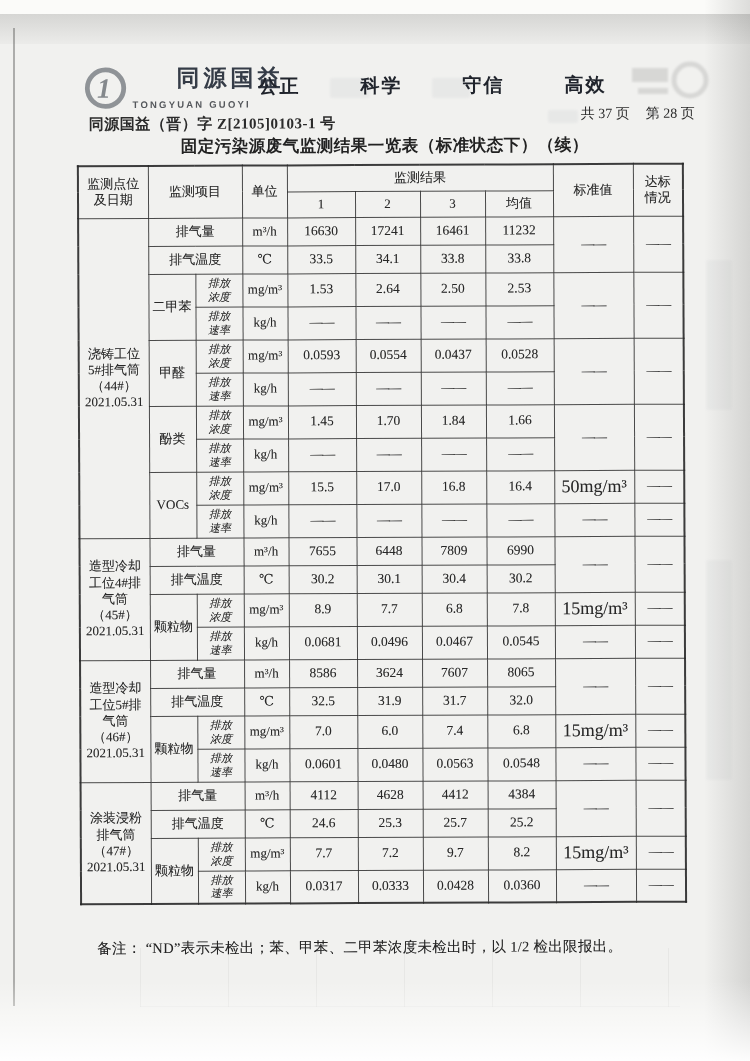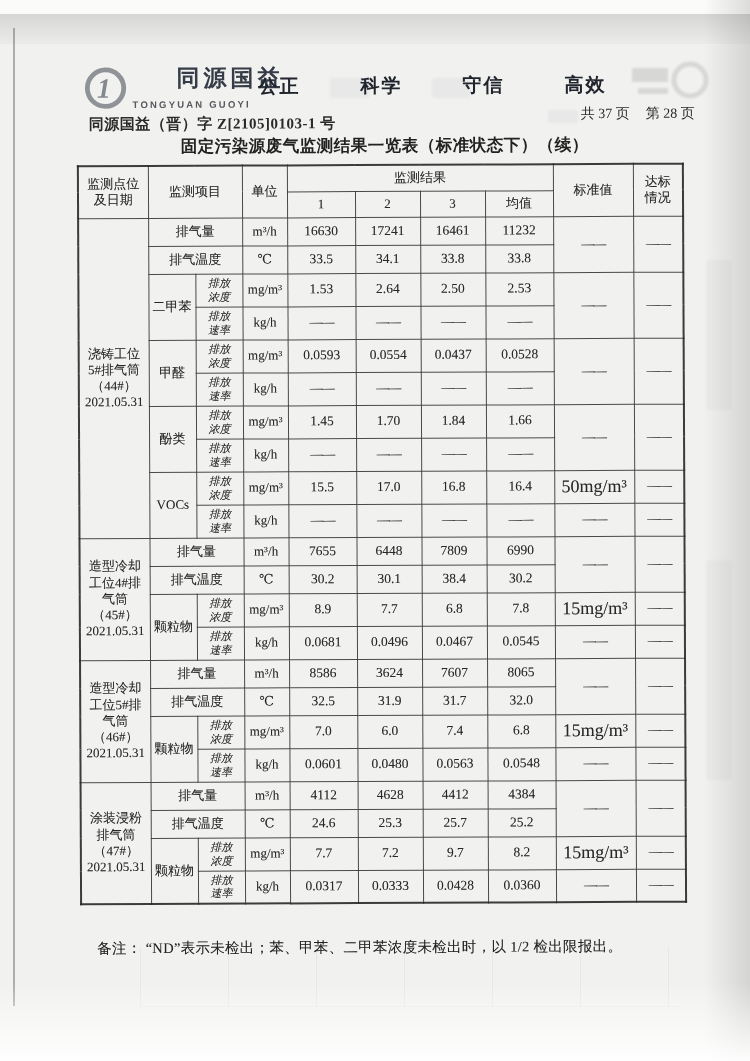--- a/index.html
+++ b/index.html
@@ -249,21 +249,21 @@
             <td class="val">7809</td>
             <td class="val">6990</td>
             <td rowspan="2" class="dash">——</td>
             <td rowspan="2" class="dash">——</td>
           </tr>
           <tr class="rs">
             <td colspan="2" class="item">排气温度</td>
             <td class="unit">℃</td>
             <td class="val">30.2</td>
             <td class="val">30.1</td>
-            <td class="val">38.4</td>
+            <td class="val">30.4</td>
             <td class="val">30.2</td>
           </tr>
           <tr class="rd">
             <td rowspan="2" class="item">颗粒物</td>
             <td class="sub">排放
 浓度</td>
             <td class="unit">mg/m³</td>
             <td class="val">8.9</td>
             <td class="val">7.7</td>
             <td class="val">6.8</td>

